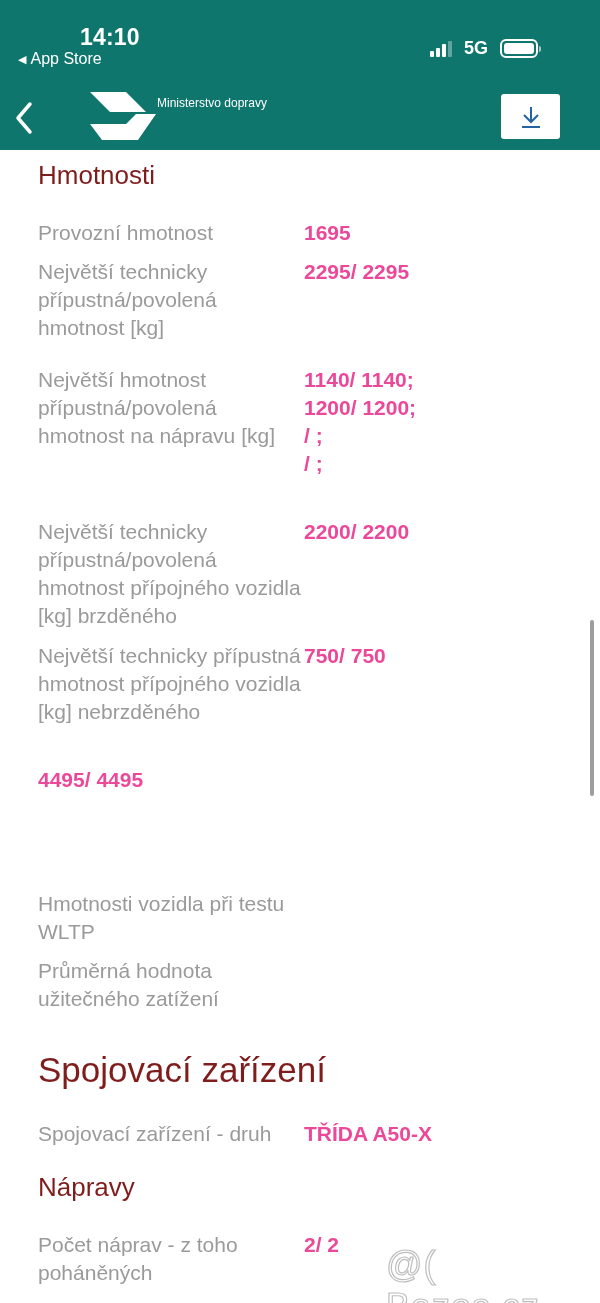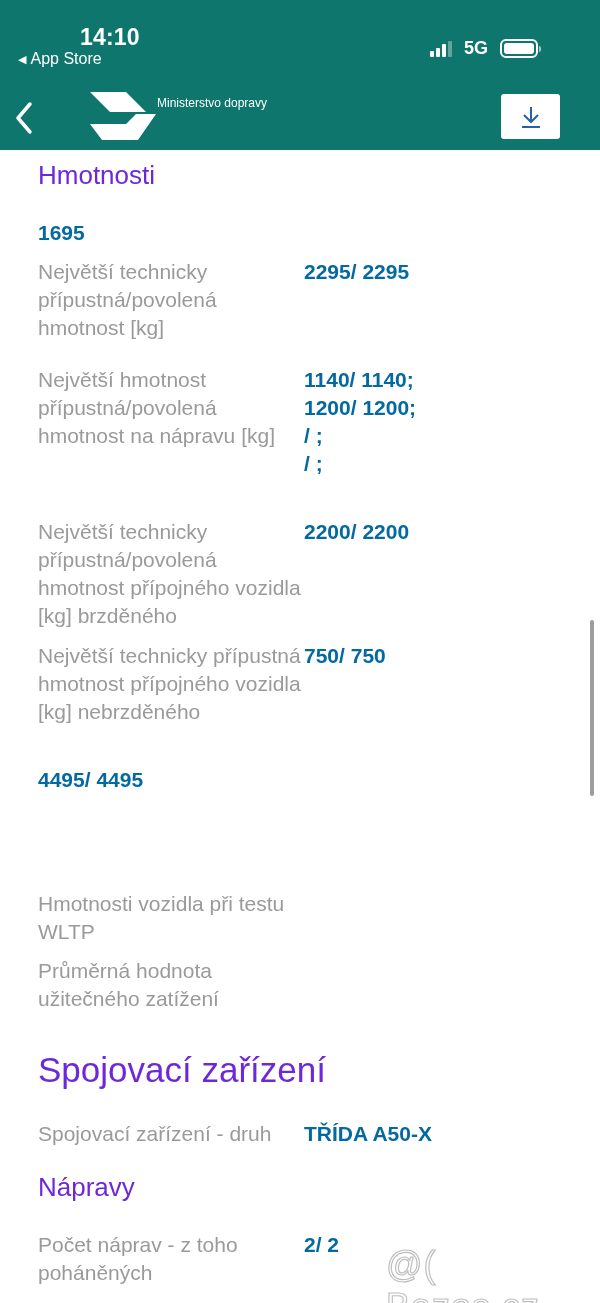--- a/index.html
+++ b/index.html
@@ -42,30 +42,30 @@
   .logo { position: absolute; left: 86px; top: 90px; width: 72px; height: 52px; }
   .org-name {
     position: absolute; left: 157px; top: 96px; color: #fff; font-size: 12px;
   }
   .download-btn {
     position: absolute; left: 501px; top: 94px; width: 59px; height: 45px;
     background: #fff; border-radius: 3px; display: flex; align-items: center; justify-content: center;
     cursor: pointer;
   }
   .section-title {
-    position: absolute; left: 38px; color: #6d28d9; font-weight: normal;
+    position: absolute; left: 38px; color: #7f1d1d; font-weight: normal;
   }
   .h-small { font-size: 26px; }
   .h-large { font-size: 35px; }
   .row { position: absolute; left: 38px; width: 540px; display: flex; }
   .label {
     width: 266px; color: #9a9a9a; font-size: 21px; line-height: 28px;
   }
   .value {
-    color: #0369a1; font-size: 21px; line-height: 28px; font-weight: bold;
+    color: #ec4899; font-size: 21px; line-height: 28px; font-weight: bold;
   }
 
   .scrollbar {
     position: absolute; left: 590px; top: 620px; width: 4px; height: 176px;
     background: #9e9e9e; border-radius: 2px;
   }
   .watermark {
     position: absolute; left: 386px; top: 1244px; font-size: 36px;
     color: #ffffff; letter-spacing: 1px;
     -webkit-text-stroke: 1.2px #b8b8b8; opacity: 0.9;
@@ -110,20 +110,21 @@
       <line x1="12" y1="3" x2="12" y2="17" stroke="#2663a5" stroke-width="2"></line>
       <polyline points="5,11 12,18 19,11" fill="none" stroke="#2663a5" stroke-width="2"></polyline>
       <line x1="3" y1="23" x2="21" y2="23" stroke="#2663a5" stroke-width="2"></line>
     </svg>
   </div>
 </div>
 
 <div class="section-title h-small" style="top:160px">Hmotnosti</div>
 
 <div class="row" style="top:219px">
+  <div class="label">Provozní hmotnost</div>
   <div class="value">1695</div>
 </div>
 <div class="row" style="top:258px">
   <div class="label">Největší technicky přípustná/povolená hmotnost [kg]</div>
   <div class="value">2295/ 2295</div>
 </div>
 <div class="row" style="top:366px">
   <div class="label">Největší hmotnost přípustná/povolená hmotnost na nápravu [kg]</div>
   <div class="value" style="white-space:pre-line">1140/ 1140;
 1200/ 1200;

